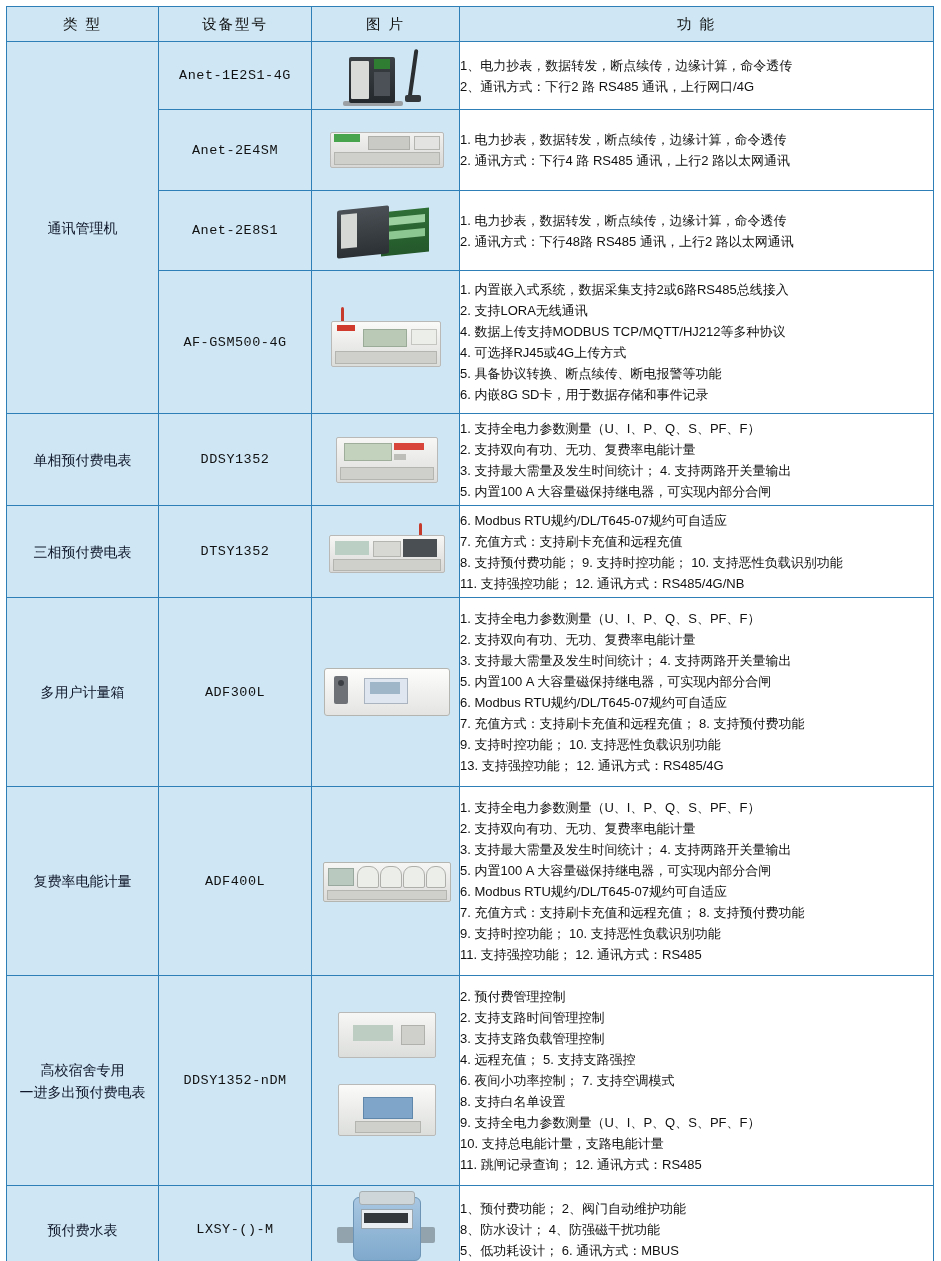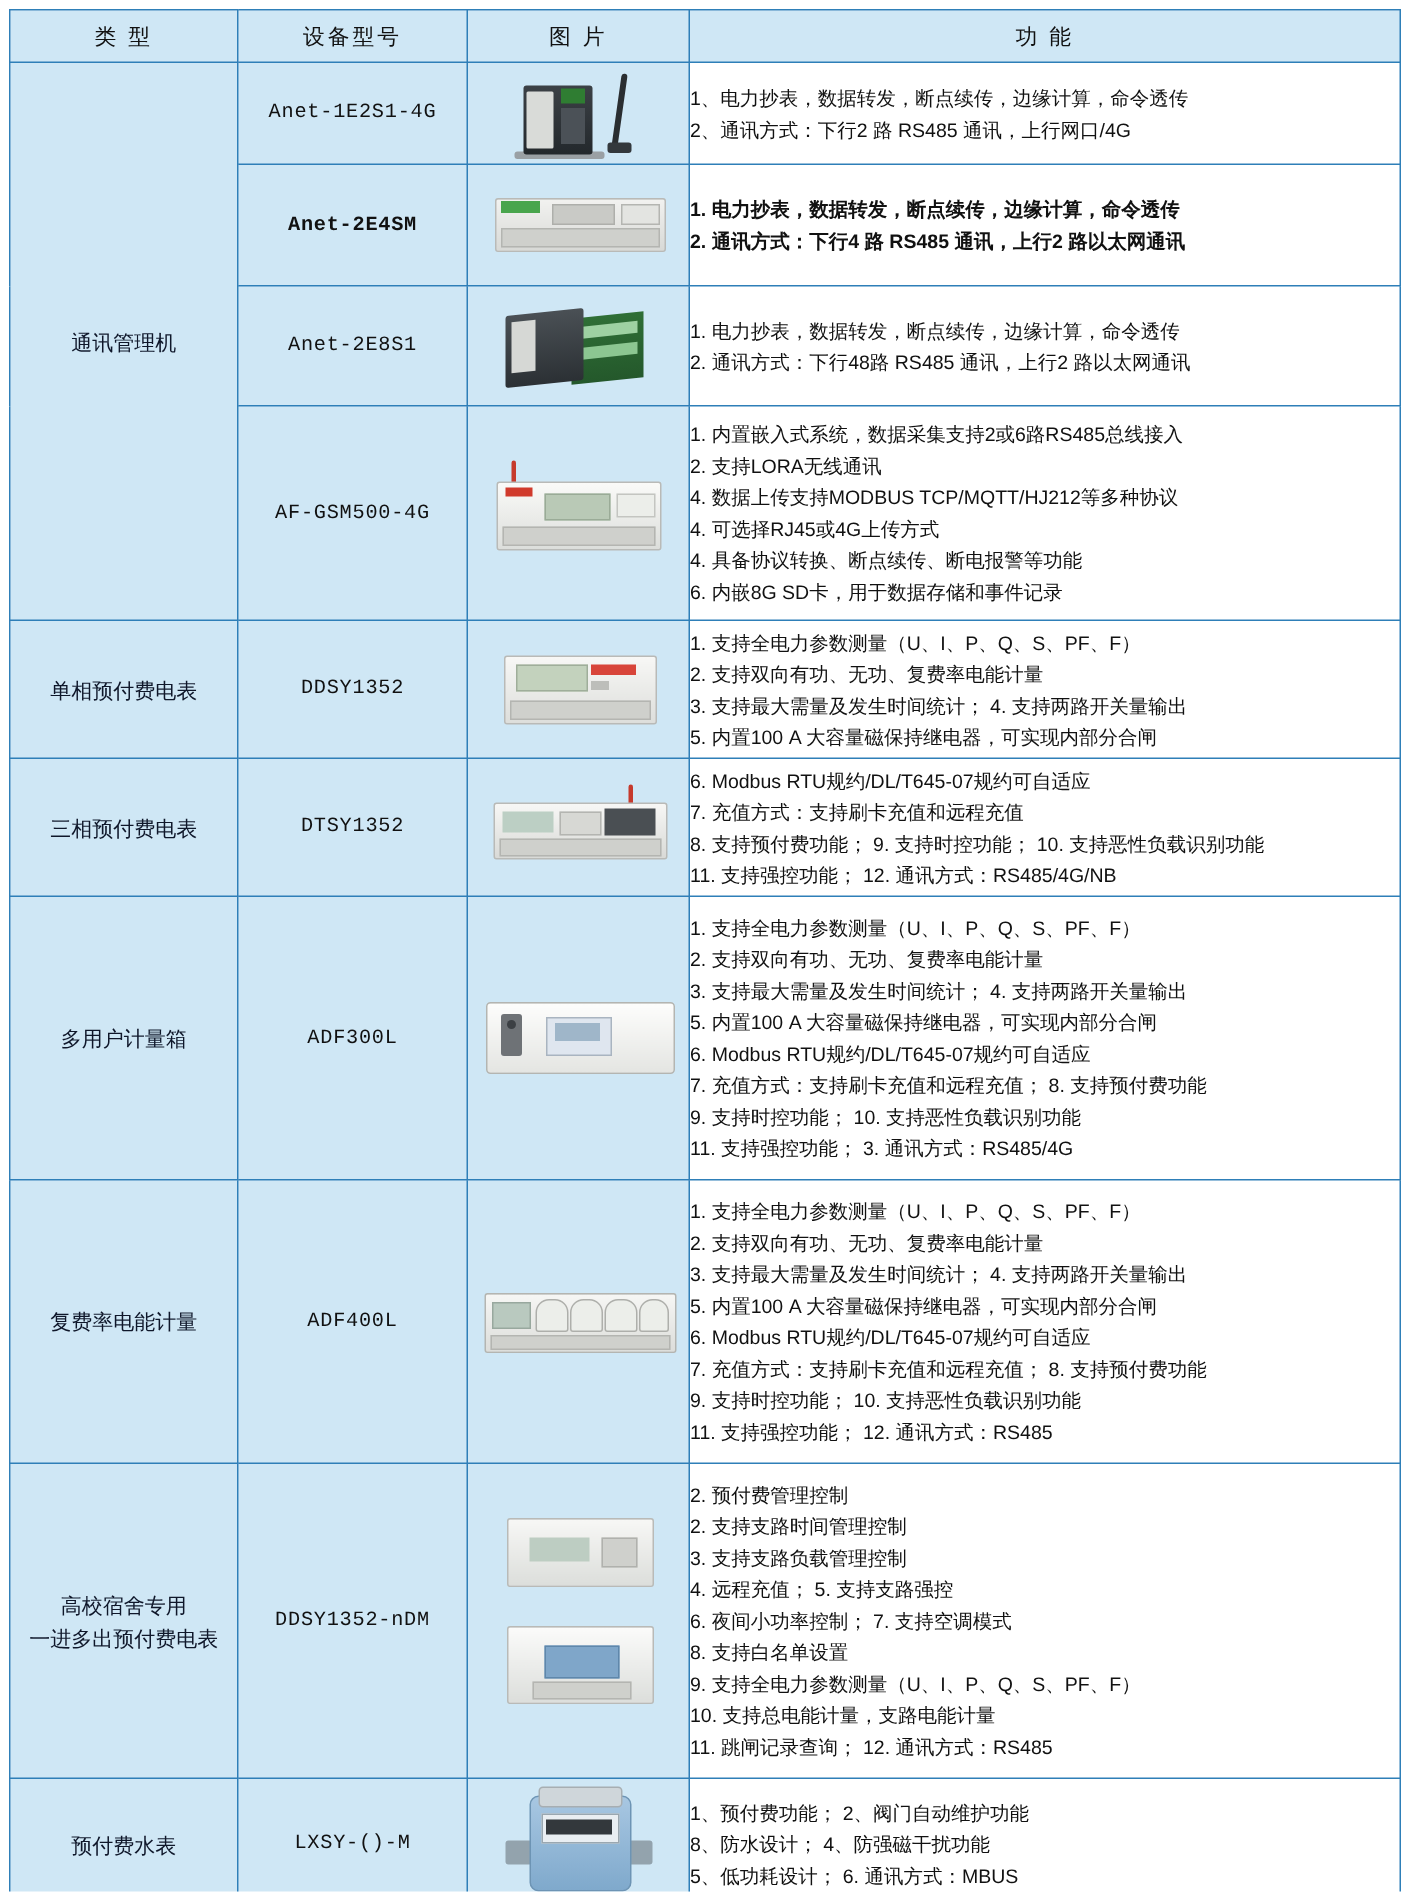--- a/index.html
+++ b/index.html
@@ -196,21 +196,21 @@
               <div class="ant"></div>
               <div class="antb"></div>
           </div>
         </td>
         <td class="func">
           <div class="ln">1、电力抄表，数据转发，断点续传，边缘计算，命令透传</div>
           <div class="ln">2、通讯方式：下行2 路 RS485 通讯，上行网口/4G</div>
         </td>
       </tr>
 
-      <tr style="height:81px;font-weight:bold;">
+      <tr style="height:81px;">
         <td class="model">Anet-2E4SM</td>
         <td class="img">
           <div class="prod p-anet2">
             <div class="body"></div>
               <div class="grn"></div>
               <div class="slot"></div>
               <div class="dots"></div>
               <div class="term"></div>
           </div>
         </td>
@@ -247,21 +247,21 @@
               <div class="lcd"></div>
               <div class="lbl"></div>
               <div class="term"></div>
           </div>
         </td>
         <td class="func">
           <div class="ln">1. 内置嵌入式系统，数据采集支持2或6路RS485总线接入</div>
           <div class="ln">2. 支持LORA无线通讯</div>
           <div class="ln">4. 数据上传支持MODBUS TCP/MQTT/HJ212等多种协议</div>
           <div class="ln">4. 可选择RJ45或4G上传方式</div>
-          <div class="ln">4. 具备协议转换、断点续传、断电报警等功能</div>
+          <div class="ln">5. 具备协议转换、断点续传、断电报警等功能</div>
           <div class="ln">6. 内嵌8G SD卡，用于数据存储和事件记录</div>
         </td>
       </tr>
 
       <tr style="height:92px;">
         <td class="type">单相预付费电表</td>
         <td class="model">DDSY1352</td>
         <td class="img">
           <div class="prod p-ddsy">
             <div class="body"></div>
@@ -313,21 +313,21 @@
           </div>
         </td>
         <td class="func">
           <div class="ln">1. 支持全电力参数测量（U、I、P、Q、S、PF、F）</div>
           <div class="ln">2. 支持双向有功、无功、复费率电能计量</div>
           <div class="ln">3. 支持最大需量及发生时间统计；   4. 支持两路开关量输出</div>
           <div class="ln">5. 内置100 A 大容量磁保持继电器，可实现内部分合闸</div>
           <div class="ln">6. Modbus RTU规约/DL/T645-07规约可自适应</div>
           <div class="ln">7. 充值方式：支持刷卡充值和远程充值；   8. 支持预付费功能</div>
           <div class="ln">9. 支持时控功能；   10. 支持恶性负载识别功能</div>
-          <div class="ln">11. 支持强控功能；   3. 通讯方式：RS485/4G</div>
+          <div class="ln">13. 支持强控功能；   12. 通讯方式：RS485/4G</div>
         </td>
       </tr>
 
       <tr style="height:189px;">
         <td class="type">复费率电能计量</td>
         <td class="model">ADF400L</td>
         <td class="img">
           <div class="prod p-adf400">
             <div class="body"></div>
               <div class="lcd"></div>

